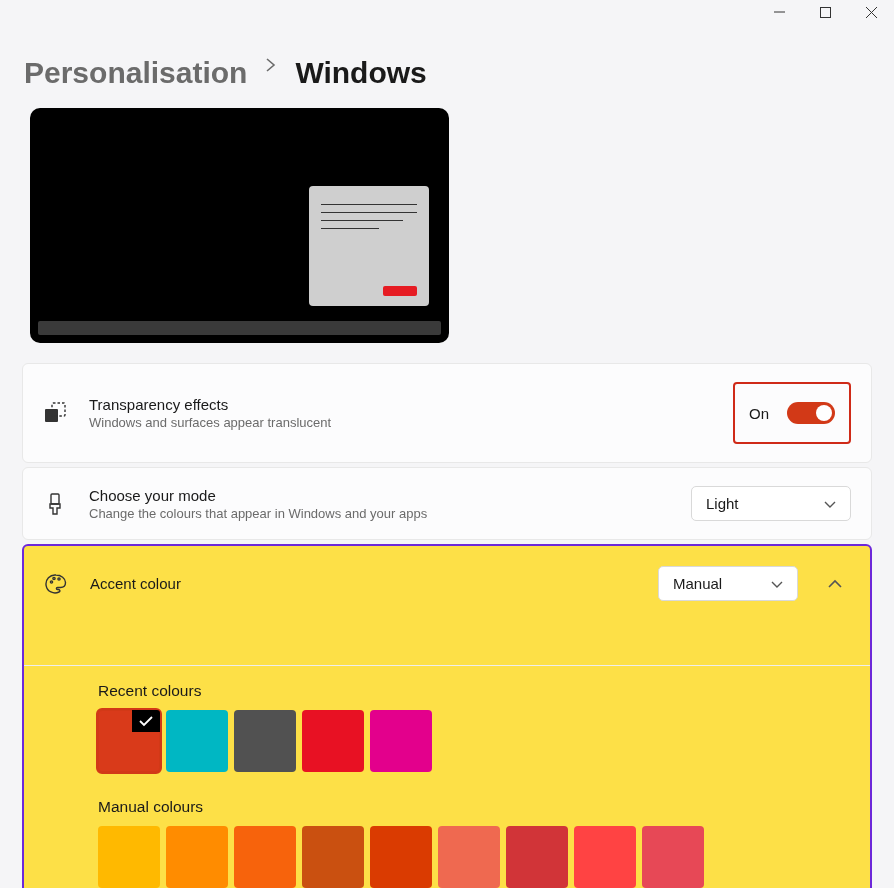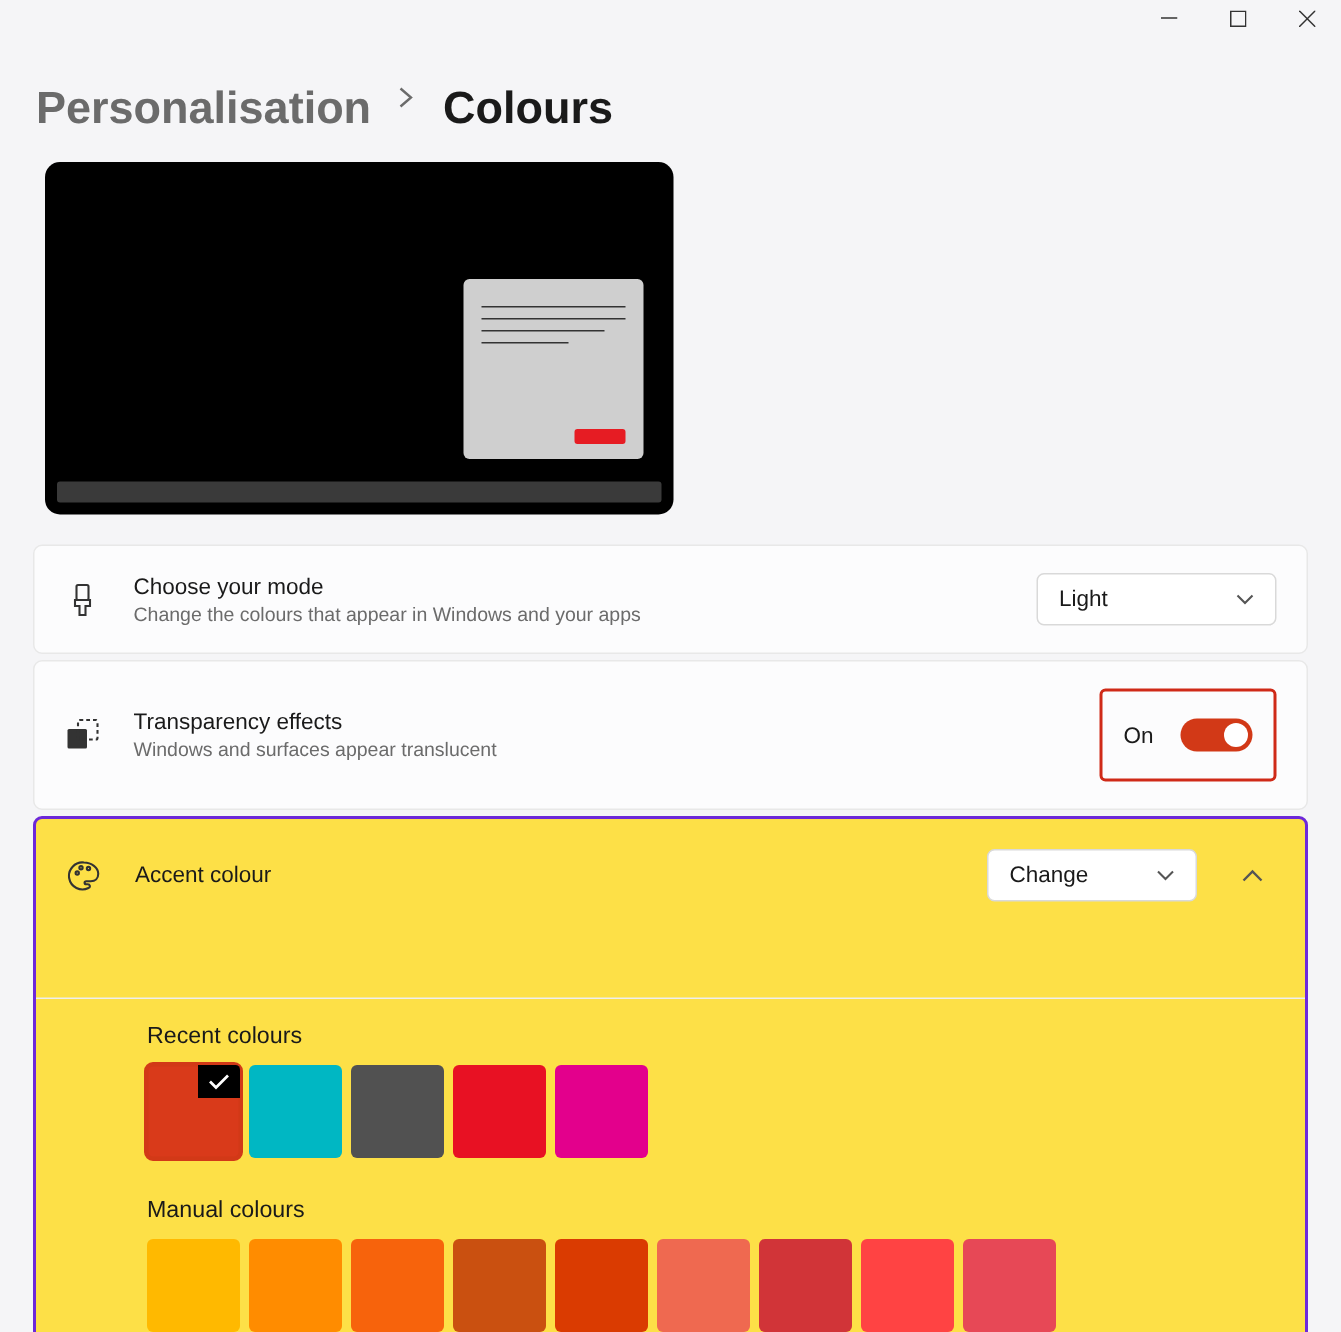--- a/index.html
+++ b/index.html
@@ -200,89 +200,89 @@
   </div>
 </div>
 
 <div class="breadcrumb">
   <span class="bc-parent">Personalisation</span>
   <span class="bc-chevron">
     <svg width="12" height="14">
         <path d="M2 1 L9 7 L2 13" fill="none" stroke="currentColor" stroke-width="1.6"></path>
       </svg>
   </span>
-  <span class="bc-current">Colours</span>
+  <span class="bc-current">Windows</span>
 </div>
 
 <div class="preview">
   <div class="preview-window">
     <div class="preview-line"></div>
     <div class="preview-line"></div>
     <div class="preview-line med"></div>
     <div class="preview-line short"></div>
     <div class="preview-accent"></div>
   </div>
   <div class="preview-taskbar"></div>
 </div>
 
 <div class="content">
 
   <div class="card">
     <div class="card-icon">
+      <svg width="22" height="22" viewBox="0 0 22 22" fill="none" stroke="currentColor" stroke-width="1.4">
+        <rect x="1" y="7" width="13" height="13" rx="1" fill="#333" stroke="none"></rect>
+        <rect x="8" y="1" width="13" height="13" rx="1" stroke-dasharray="2.5 2"></rect>
+      </svg>
+    </div>
+    <div class="card-text">
+      <div class="card-title">Transparency effects</div>
+      <div class="card-sub">Windows and surfaces appear translucent</div>
+    </div>
+    <div class="highlight">
+      <span class="toggle-label">On</span>
+      <div class="toggle"></div>
+    </div>
+  </div>
+
+  <div class="card">
+    <div class="card-icon">
       <svg width="20" height="22" viewBox="0 0 20 22" fill="none" stroke="currentColor" stroke-width="1.4">
         <rect x="6" y="1" width="8" height="10" rx="1"></rect>
         <path d="M5 11 h10 v4 h-3 v6 h-4 v-6 h-3 z"></path>
       </svg>
     </div>
     <div class="card-text">
       <div class="card-title">Choose your mode</div>
       <div class="card-sub">Change the colours that appear in Windows and your apps</div>
     </div>
     <div class="dropdown">
       <span>Light</span>
       <span class="chev">
         <svg width="12" height="8">
             <path d="M1 1 L6 6 L11 1" fill="none" stroke="currentColor" stroke-width="1.4"></path>
           </svg>
       </span>
-    </div>
-  </div>
-
-  <div class="card">
-    <div class="card-icon">
-      <svg width="22" height="22" viewBox="0 0 22 22" fill="none" stroke="currentColor" stroke-width="1.4">
-        <rect x="1" y="7" width="13" height="13" rx="1" fill="#333" stroke="none"></rect>
-        <rect x="8" y="1" width="13" height="13" rx="1" stroke-dasharray="2.5 2"></rect>
-      </svg>
-    </div>
-    <div class="card-text">
-      <div class="card-title">Transparency effects</div>
-      <div class="card-sub">Windows and surfaces appear translucent</div>
-    </div>
-    <div class="highlight">
-      <span class="toggle-label">On</span>
-      <div class="toggle"></div>
     </div>
   </div>
 
   <div class="accent-card">
     <div class="accent-header">
       <div class="card-icon">
         <svg width="22" height="22" viewBox="0 0 22 22" fill="none" stroke="currentColor" stroke-width="1.4">
           <path d="M11 2 a9 9 0 1 0 3 17 c1.5-0.5 1-2.5-0.5-2.5 h-1 c-1.5 0-1.5-2 0-2 h3 c3 0 5-2 5-5 c0-4-4.5-7.5-9.5-7.5z"></path>
           <circle cx="6.5" cy="9" r="1.1"></circle>
           <circle cx="9" cy="5.5" r="1.1"></circle>
           <circle cx="14" cy="6" r="1.1"></circle>
         </svg>
       </div>
       <div class="card-text">
         <div class="card-title">Accent colour</div>
       </div>
       <div class="dropdown" style="min-width:140px">
-        <span>Change</span>
+        <span>Manual</span>
         <span class="chev">
           <svg width="12" height="8">
               <path d="M1 1 L6 6 L11 1" fill="none" stroke="currentColor" stroke-width="1.4"></path>
             </svg>
         </span>
       </div>
       <div class="expand-chevron">
         <svg width="14" height="9">
             <path d="M1 8 L7 2 L13 8" fill="none" stroke="currentColor" stroke-width="1.6"></path>
           </svg>

